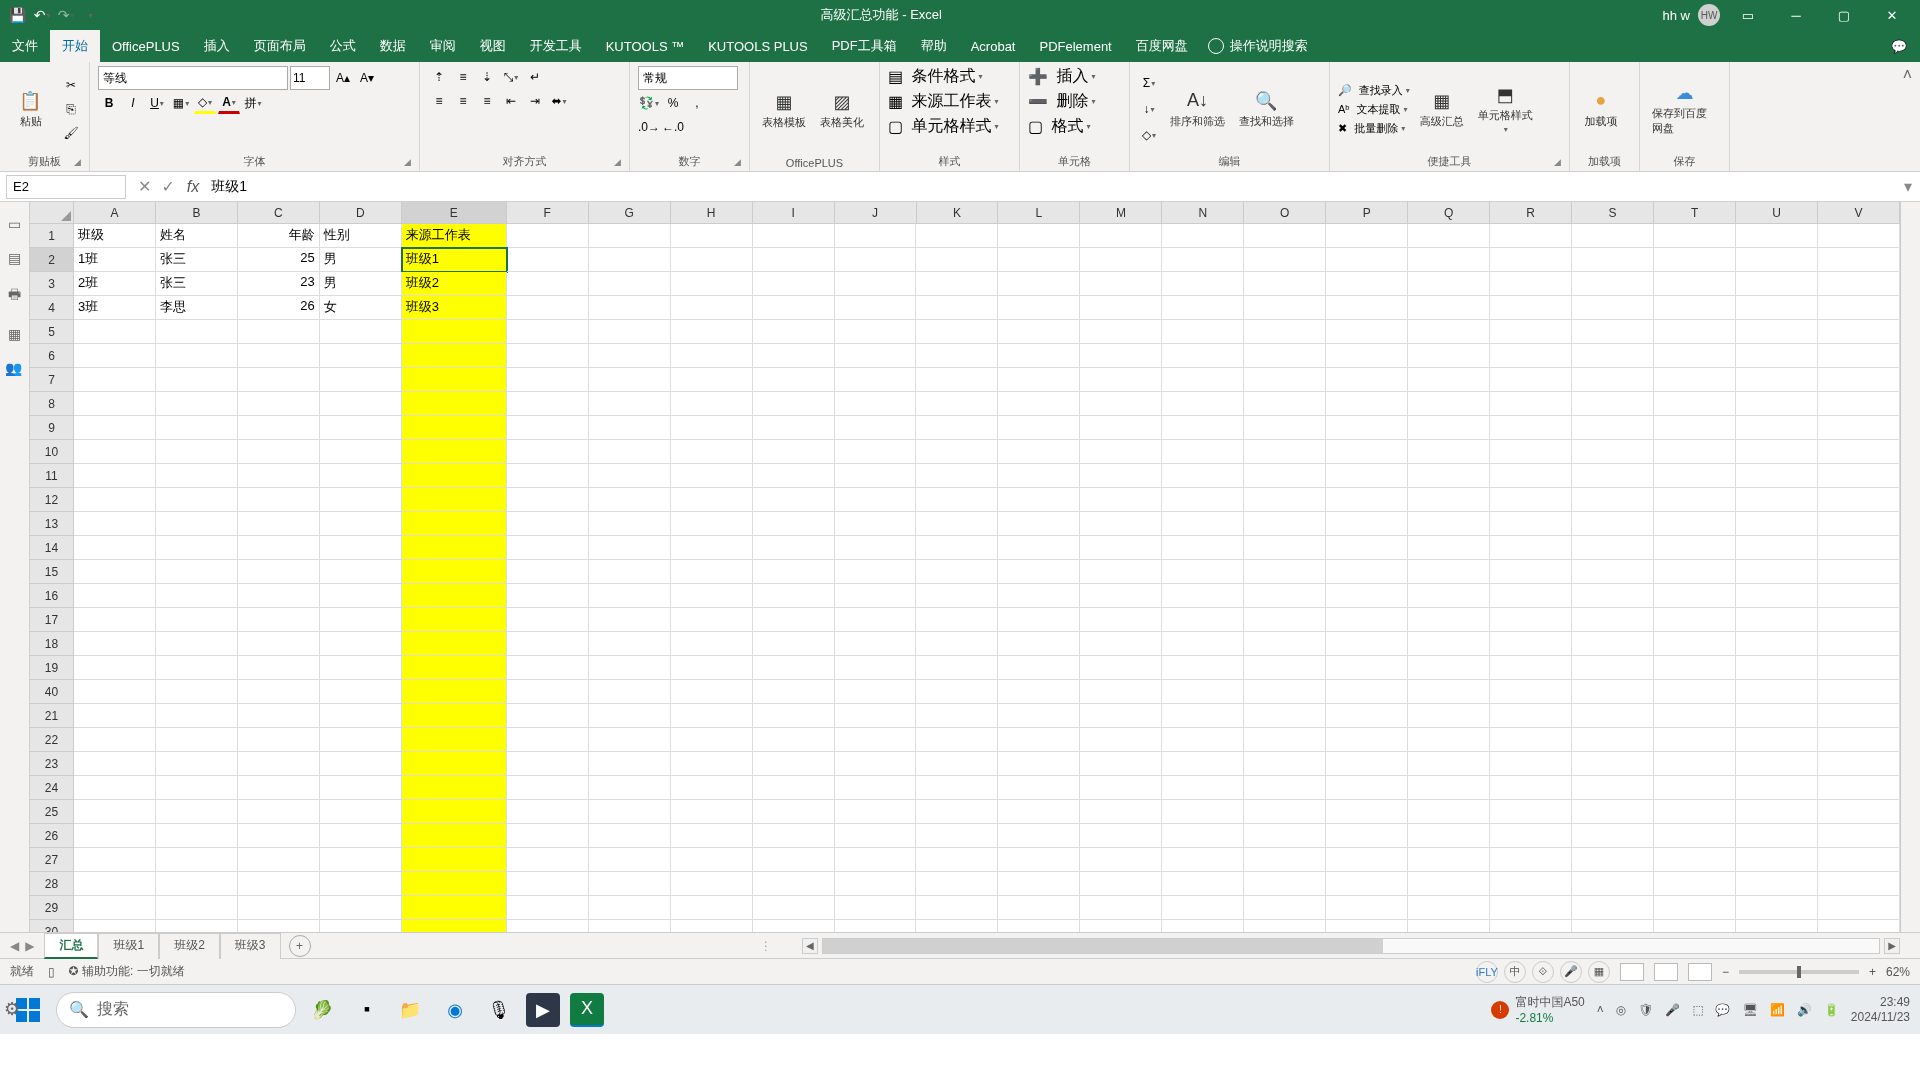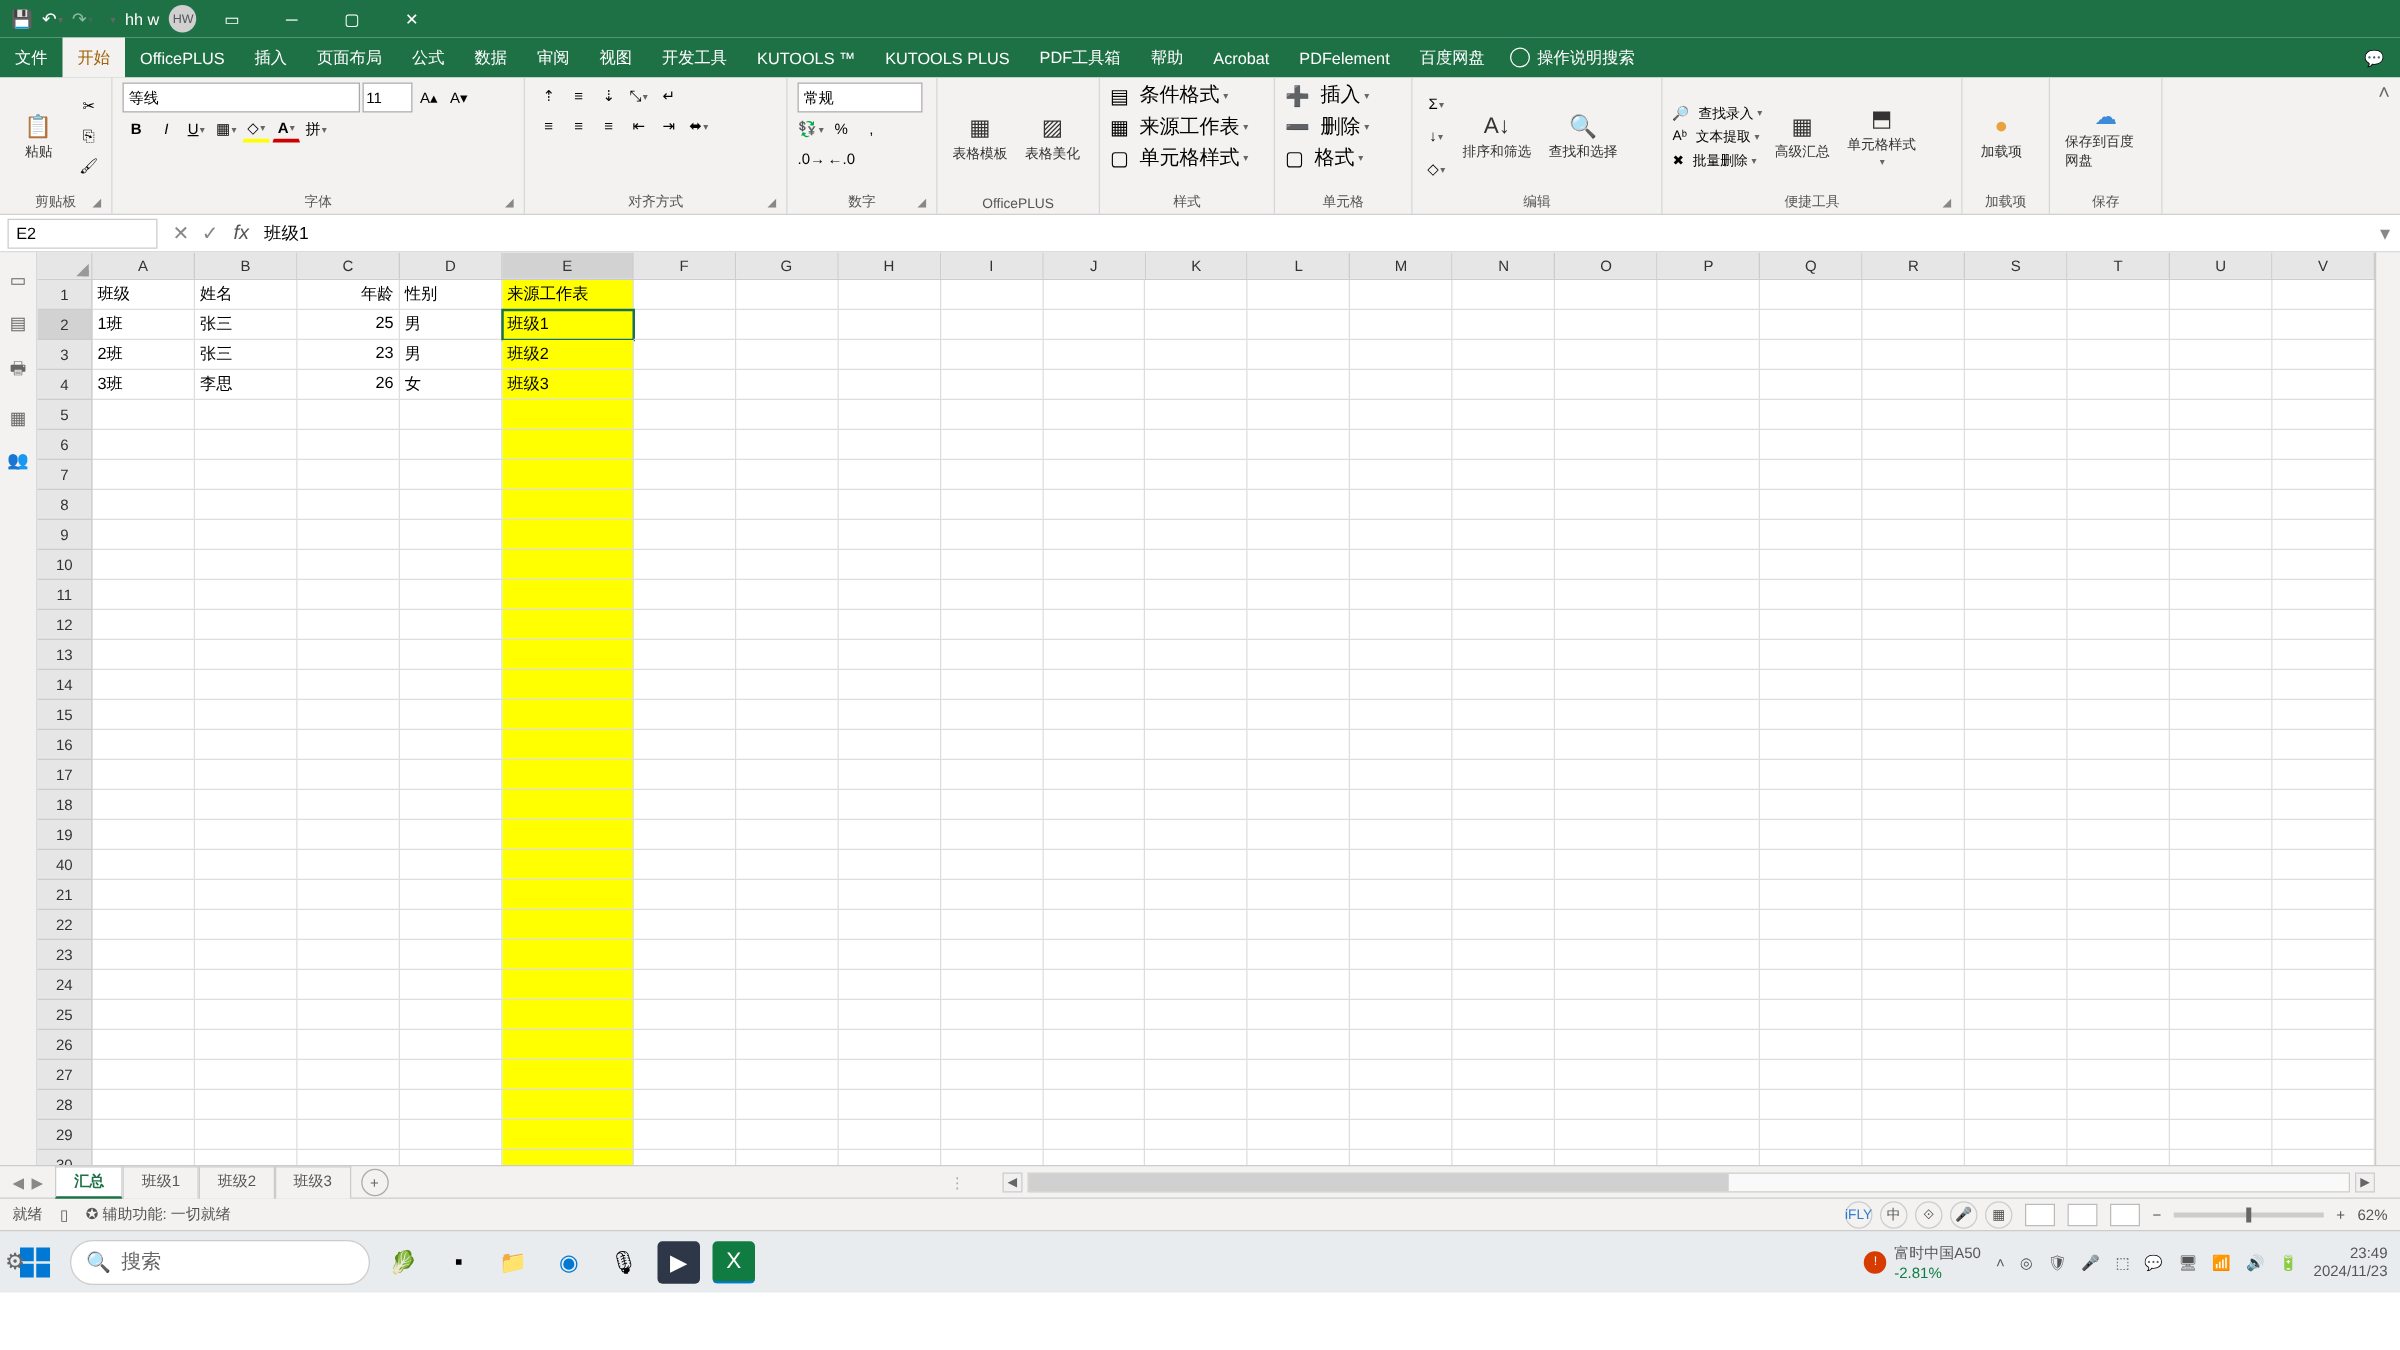--- a/index.html
+++ b/index.html
@@ -6,21 +6,21 @@
 body{background:#fff;overflow:hidden;width:1920px;height:1080px;}
 .titlebar{background:#1e7145;height:30px;display:flex;align-items:center;color:#fff;font-size:13px;}
 .tb-left{display:flex;align-items:center;gap:4px;padding-left:8px;}
 .tb-icon{width:20px;height:20px;display:flex;align-items:center;justify-content:center;font-size:14px;}
 .tb-center{flex:1;text-align:center;}
 .tb-right{display:flex;align-items:center;gap:8px;padding-right:8px;}
 .tb-r-btn{width:40px;height:30px;display:flex;align-items:center;justify-content:center;}
 .avatar{width:22px;height:22px;border-radius:50%;background:#d0d0d0;color:#555;font-size:10px;display:flex;align-items:center;justify-content:center;}
 .menubar{background:#1e7145;height:32px;display:flex;align-items:center;color:#fff;font-size:13px;}
 .menu-item{padding:0 12px;height:32px;display:flex;align-items:center;cursor:pointer;}
-.menu-item.active{background:#f3f2f1;color:#a16207;}
+.menu-item.active{background:#f3f2f1;color:#0369a1;}
 .menu-search{display:flex;align-items:center;gap:6px;margin-left:8px;}
 .bulb{width:16px;height:16px;border:1px solid #fff;border-radius:50%;}
 .comment-icon{margin-left:auto;margin-right:12px;}
 .ribbon{background:#f3f2f1;height:110px;display:flex;border-bottom:1px solid #d0d0d0;}
 .rgroup{border-right:1px solid #d6d6d6;padding:4px 8px 2px;display:flex;flex-direction:column;}
 .rgroup-body{flex:1;display:flex;align-items:center;gap:6px;}
 .rgroup-label{font-size:11px;color:#555;text-align:center;padding-top:2px;position:relative;}
 .rgroup-label .dlg{position:absolute;right:0;bottom:2px;font-size:9px;color:#888;}
 .rbtn{display:flex;flex-direction:column;align-items:center;justify-content:center;font-size:11px;color:#333;gap:2px;padding:2px 4px;}
 .rbtn-lg{min-width:46px;}
@@ -86,20 +86,21 @@
 
 <div class="titlebar">
   <div class="tb-left">
     <div class="tb-icon">💾</div>
     <div class="tb-icon">↶<span class="dd">▾</span></div>
     <div class="tb-icon" style="opacity:.5">↷<span class="dd">▾</span></div>
     <div class="tb-icon">
         <span class="dd">▾</span>
       </div>
   </div>
+  <div class="tb-center">高级汇总功能 - Excel</div>
   <div class="tb-right">
     <span>hh w</span>
     <div class="avatar">HW</div>
     <div class="tb-r-btn">▭</div>
     <div class="tb-r-btn">─</div>
     <div class="tb-r-btn">▢</div>
     <div class="tb-r-btn">✕</div>
   </div>
 </div>
 

